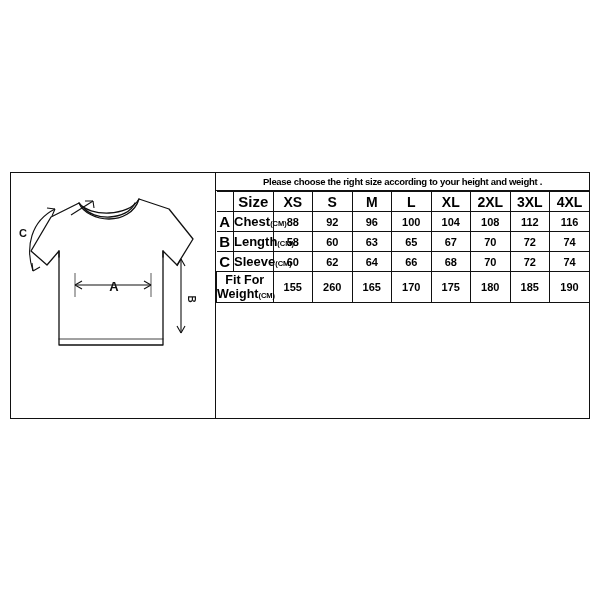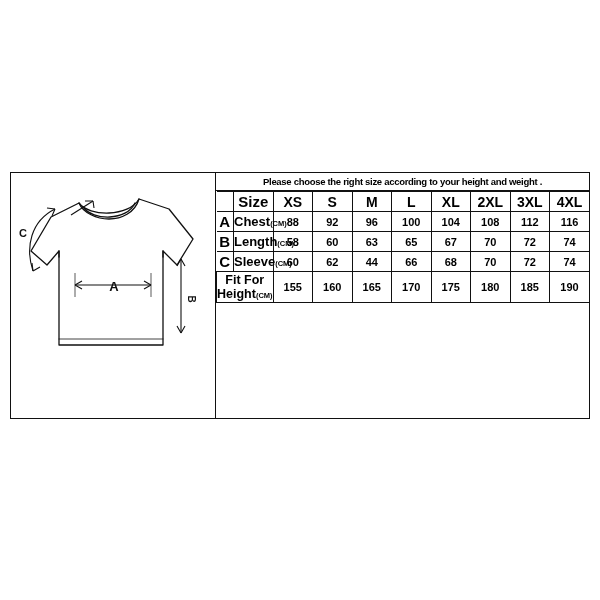--- a/index.html
+++ b/index.html
@@ -212,31 +212,31 @@
             <td>67</td>
             <td>70</td>
             <td>72</td>
             <td class="noborder-right">74</td>
           </tr>
           <tr>
             <td class="lbl-letter">C</td>
             <td class="lbl-name"><span>Sleeve</span><span class="unit">(CM)</span></td>
             <td>60</td>
             <td>62</td>
-            <td>44</td>
+            <td>64</td>
             <td>66</td>
             <td>68</td>
             <td>70</td>
             <td>72</td>
             <td class="noborder-right">74</td>
           </tr>
           <tr>
-            <td class="fitlabel" colspan="2"><span>Fit For Height</span><span class="unit">(CM)</span></td>
+            <td class="fitlabel" colspan="2"><span>Fit For Weight</span><span class="unit">(CM)</span></td>
             <td>155</td>
-            <td>160</td>
+            <td>260</td>
             <td>165</td>
             <td>170</td>
             <td>175</td>
             <td>180</td>
             <td>185</td>
             <td class="noborder-right">190</td>
           </tr>
         </tbody>
       </table>
 

